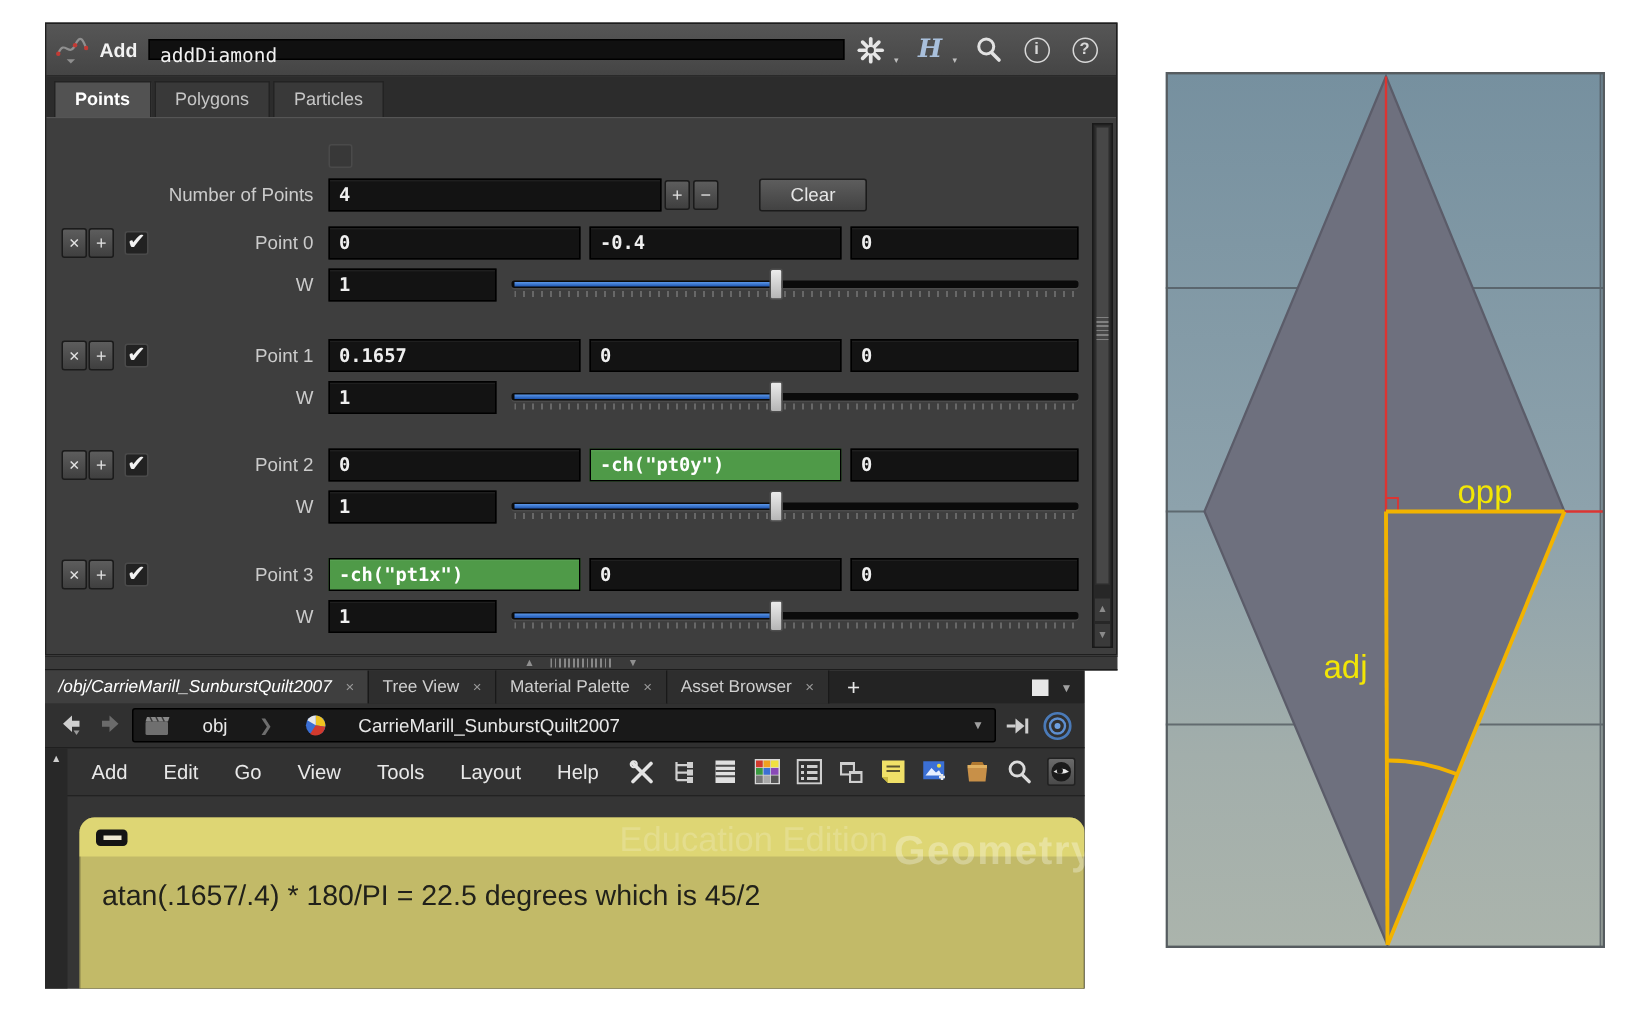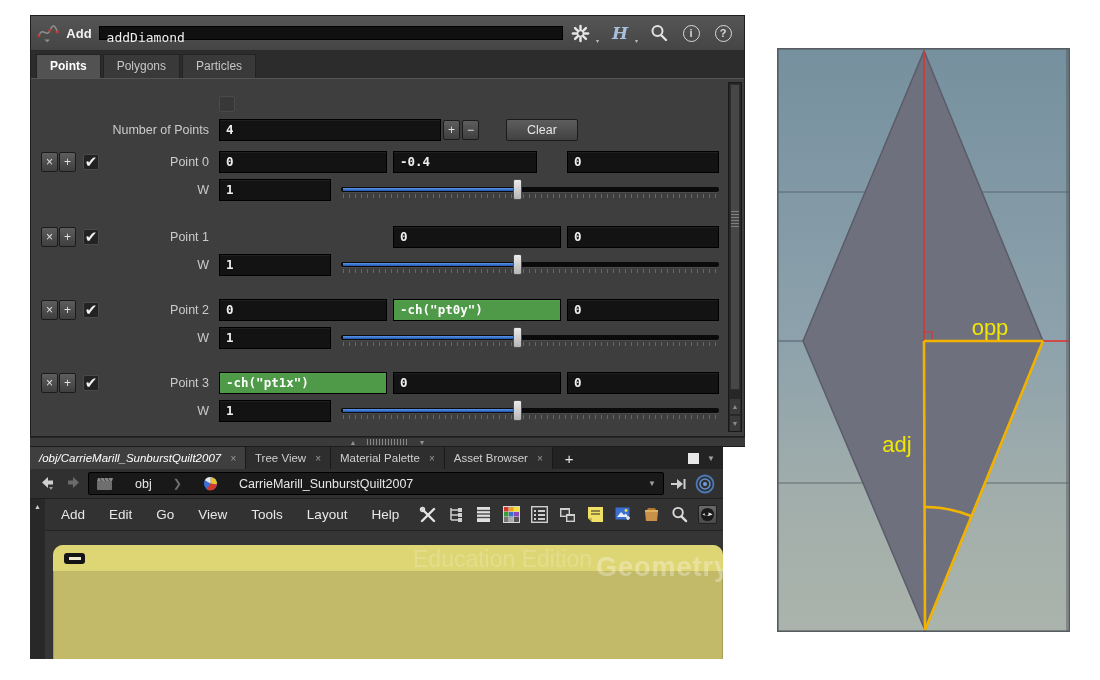--- a/index.html
+++ b/index.html
@@ -182,35 +182,36 @@
       <div class="pfield" style="left:188px; top:40px; width:222px;">4</div>
       <div class="sqbtn" style="left:412px; top:41px;">+</div>
       <div class="sqbtn" style="left:431px; top:41px;">−</div>
       <div class="clear-btn" style="left:475px; top:40px;">Clear</div>
 
       <div class="sqbtn" style="left:10px; top:73px;">×</div>
       <div class="sqbtn" style="left:28px; top:73px;">+</div>
       <div class="chk" style="left:52px; top:75px;">✔</div>
       <div class="plabel" style="left:0; top:76px;">Point 0</div>
       <div class="pfield" style="left:188px; top:72px; width:168px;">0</div>
-      <div class="pfield" style="left:362px; top:72px; width:144px;">-0.4</div>
+      <div class="pfield" style="left:362px; top:72px; width:168px;">-0.4</div>
       <div class="pfield" style="left:536px; top:72px; width:152px;">0</div>
       <div class="plabel" style="left:0; top:104px;">W</div>
       <div class="pfield" style="left:188px; top:100px; width:112px;">1</div>
       <div class="slider" style="left:310px; top:100px; width:378px;">
         <div class="track"></div>
           <div class="fill"></div>
           <div class="ticks"></div>
           <div class="handle"></div>
       </div>
 
       <div class="sqbtn" style="left:10px; top:148px;">×</div>
       <div class="sqbtn" style="left:28px; top:148px;">+</div>
       <div class="chk" style="left:52px; top:150px;">✔</div>
       <div class="plabel" style="left:0; top:151px;">Point 1</div>
+      <div class="pfield" style="left:188px; top:147px; width:168px;">0.1657</div>
       <div class="pfield" style="left:362px; top:147px; width:168px;">0</div>
       <div class="pfield" style="left:536px; top:147px; width:152px;">0</div>
       <div class="plabel" style="left:0; top:179px;">W</div>
       <div class="pfield" style="left:188px; top:175px; width:112px;">1</div>
       <div class="slider" style="left:310px; top:175px; width:378px;">
         <div class="track"></div>
           <div class="fill"></div>
           <div class="ticks"></div>
           <div class="handle"></div>
       </div>
@@ -448,20 +449,21 @@
     <div class="left-sliver">
       <span>▲</span>
     </div>
 
     <div class="network">
       <div class="sticky">
         <div class="sticky-header"></div>
         <div class="minus-btn">
             <div class="bar"></div>
           </div>
+        <div class="sticky-text">atan(.1657/.4) * 180/PI = 22.5 degrees which is 45/2</div>
       </div>
       <div class="wm-edu">Education Edition</div>
       <div class="wm-geo">Geometry</div>
     </div>
   </div>
 
   <div class="viewport">
     <svg width="293" height="584" viewBox="0 0 293 584">
       <defs>
         <linearGradient id="vpbg" x1="0" y1="0" x2="0" y2="1">

